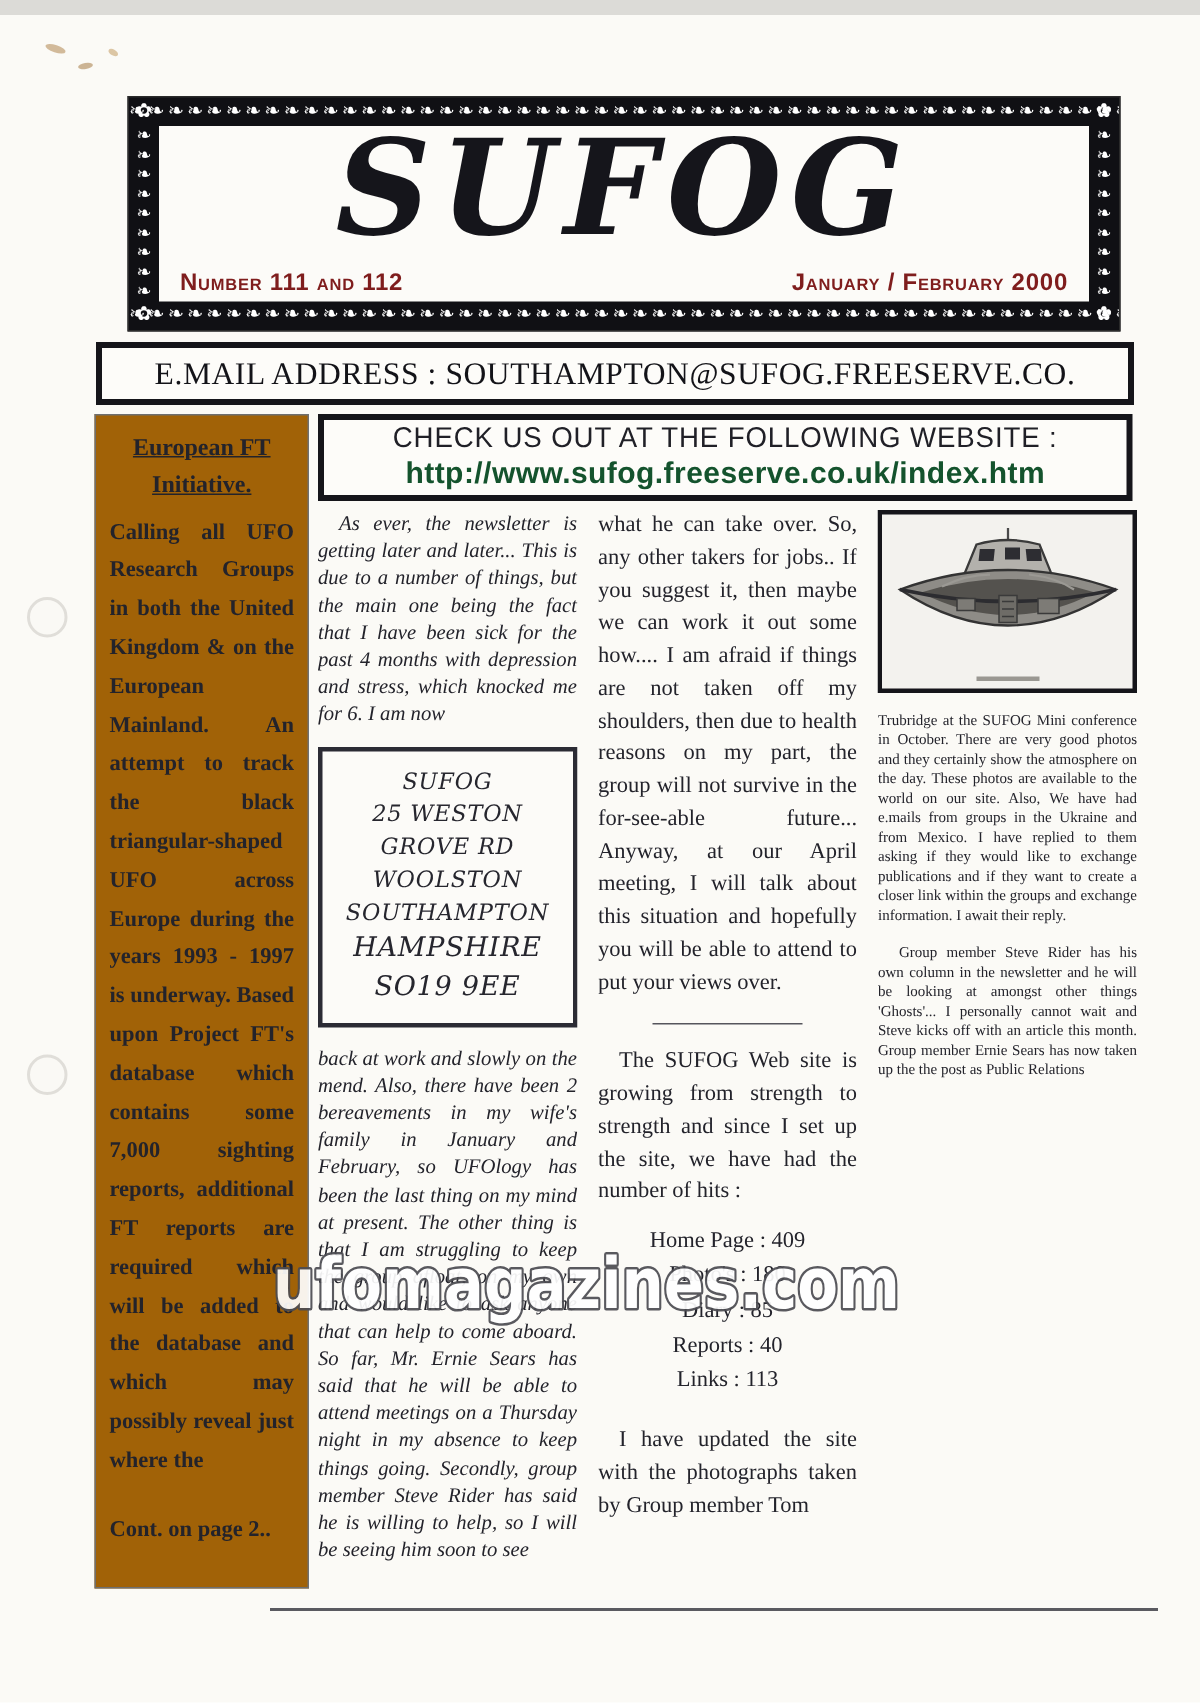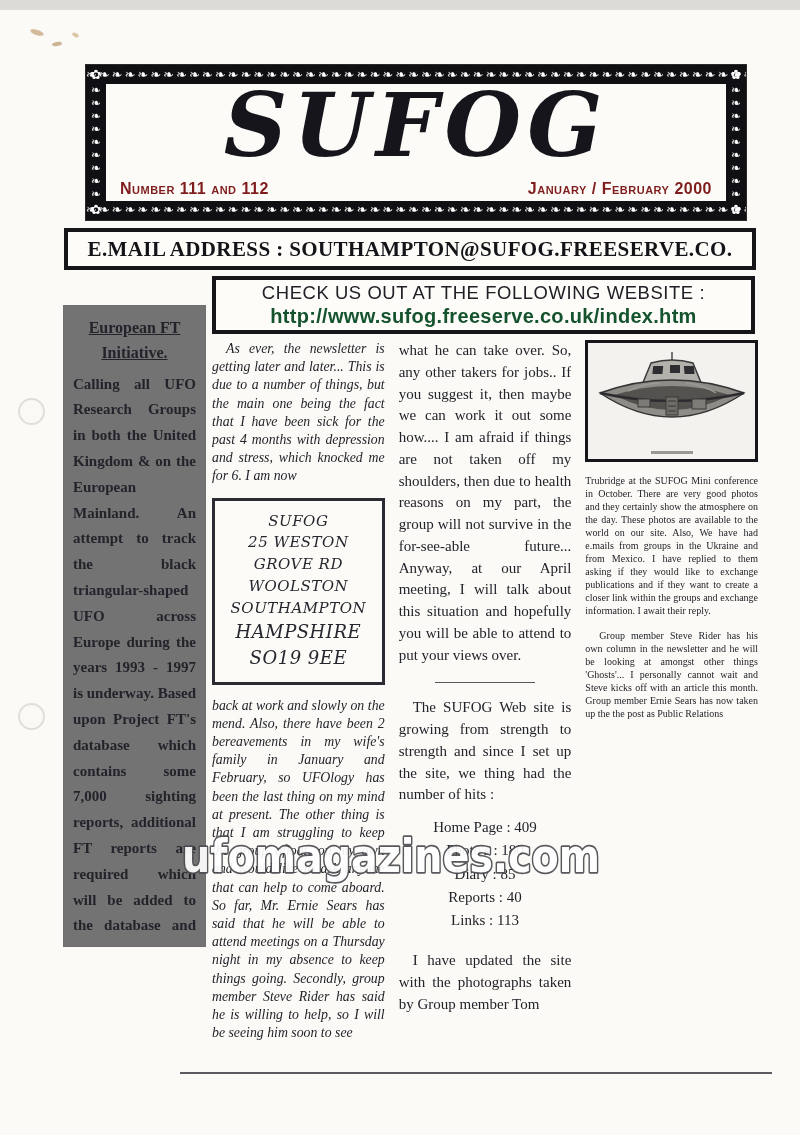--- a/index.html
+++ b/index.html
@@ -44,35 +44,35 @@
                     color:#15151b; margin-top:-2px; }
   .masthead-meta { position:absolute; left:14px; right:14px; bottom:3px;
                    display:flex; justify-content:space-between;
                    font-family:"Liberation Sans",sans-serif; font-weight:bold;
                    font-variant:small-caps; font-size:16px; letter-spacing:.5px; color:#7f1d1d; }
 
   
   .email-banner { position:absolute; left:64px; top:228px; width:692px; height:42px;
                   background:#fdfcf9; border:4px solid #15151a;
                   display:flex; align-items:center; justify-content:center;
-                  font-weight:bold; font-size:21px; letter-spacing:.4px; color:#131318; }
+                  font-weight:normal; font-size:21px; letter-spacing:.4px; color:#131318; }
 
   
   .website-banner { position:absolute; left:212px; top:276px; width:543px; height:58px;
                     background:#fdfcf9; border:4px solid #15151a;
                     display:flex; flex-direction:column; align-items:center; justify-content:center; }
   .website-line1 { font-family:"Liberation Sans",sans-serif; font-size:19px;
                    letter-spacing:.6px; color:#202027; transform:scaleX(.97); }
   .website-line2 { font-family:"Liberation Sans",sans-serif; font-weight:bold;
                    font-size:20px; letter-spacing:.3px; color:#14532d; margin-top:1px; }
 
   
-  .sidebar { position:absolute; left:63px; top:276px; width:143px; height:642px;
-             background:#737373; border:1px solid #6f6f6f; padding:10px 9px;
-             overflow:hidden;margin-top:29px; }
+  .sidebar { position:absolute; left:63px; top:276px; width:143px; height:783px;
+             background:#a16207; border:1px solid #6f6f6f; padding:10px 9px;
+             overflow:hidden; }
   .sidebar-heading { text-align:center; font-weight:bold; font-size:16px;
                      text-decoration:underline; line-height:1.55; margin-bottom:6px; }
   .sidebar-body { font-weight:bold; font-size:15px; line-height:1.72;
                   text-align:justify; text-justify:inter-word; }
   .sidebar-cont { font-weight:bold; font-size:15px; margin-top:24px; }
 
   
   .main-cols { position:absolute; left:212px; top:340px; width:546px; height:719px;
                display:flex; gap:14px; overflow:hidden; }
   .col { flex:1; overflow:hidden; }
@@ -163,21 +163,21 @@
         <div class="address-line">SOUTHAMPTON</div>
         <div class="address-line big">HAMPSHIRE</div>
         <div class="address-line big">SO19 9EE</div>
       </div>
       <p>back at work and slowly on the mend.  Also, there have been 2 bereavements in my wife's family in January and February, so UFOlogy has been the last thing on my mind at present. The other thing is that I am struggling to keep the group afloat, on my own and would like to ask anyone that can help to come aboard. So far, Mr. Ernie Sears has said that he will be able to attend meetings on a Thursday night in my absence to keep things going.  Secondly, group member Steve Rider has said he is willing to help, so I will be seeing him soon to see</p>
     </div>
 
     <div class="col col2">
       <p>what he can take over. So, any other takers for jobs.. If you suggest it, then maybe we can work it out some how.... I am afraid if things are not taken off my shoulders, then due to health reasons on my part, the group will not survive in the for-see-able future... Anyway, at our April meeting, I will talk about this situation and hopefully you will be able to  attend to put your views over.</p>
       <div class="divider"></div>
-      <p class="indent">The SUFOG Web site is growing from strength to strength and since I set up the site, we thing had the number of hits :</p>
+      <p class="indent">The SUFOG Web site is growing from strength to strength and since I set up the site, we have had the number of hits :</p>
       <div class="hits-list">
         <div>Home Page : 409</div>
         <div>Photo's : 180</div>
         <div>Diary : 85</div>
         <div>Reports : 40</div>
         <div>Links : 113</div>
       </div>
       <p class="indent">I have updated the site with the photographs taken by Group member Tom</p>
     </div>
 

